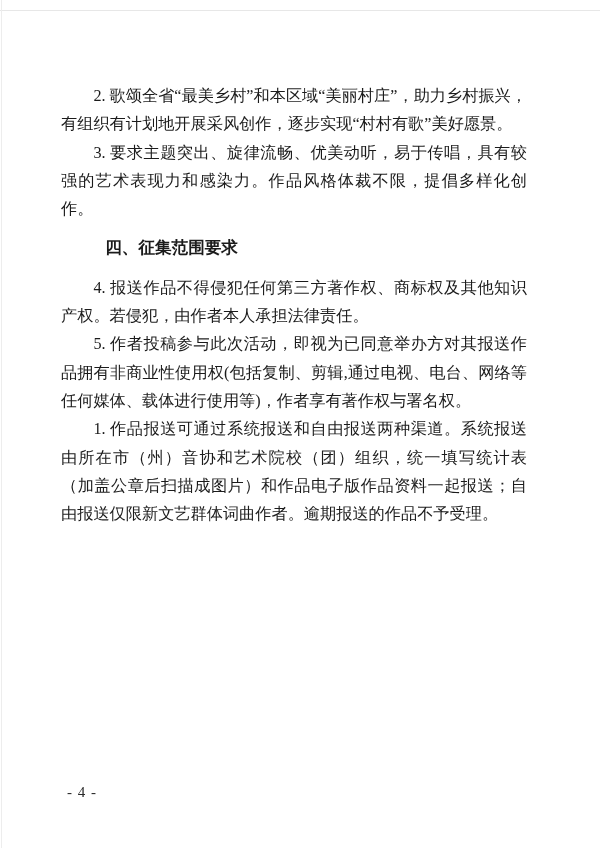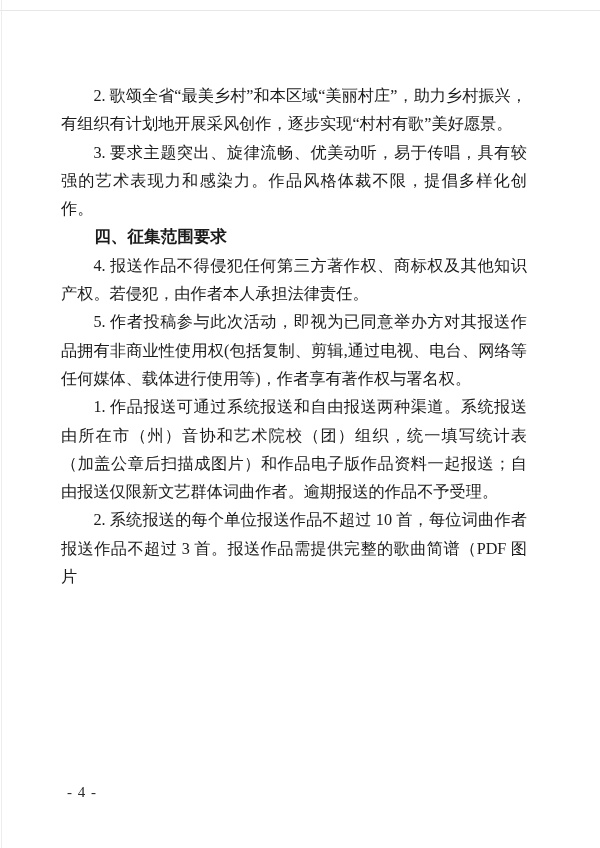--- a/index.html
+++ b/index.html
@@ -45,21 +45,21 @@
   }
   .content p {
     margin: 0;
     padding: 0;
     text-indent: 2em;
   }
   .content p.squeeze {
     letter-spacing: -1px;
   }
   .content h2.section-heading {
-    margin: 0;
+    margin: 11px;
     padding: 0;
     text-indent: 2em;
     font-size: 16.6px;
     font-weight: 700;
     line-height: 28.3px;
     font-family: "Liberation Sans", "DejaVu Sans", sans-serif;
     text-align: left;
   }
   .footer {
     position: absolute;
@@ -79,18 +79,17 @@
   <div class="scan-edge-top"></div>
   <div class="scan-edge-left"></div>
 
   <div class="content">
     <p>2. 歌颂全省“最美乡村”和本区域“美丽村庄”，助力乡村振兴，有组织有计划地开展采风创作，逐步实现“村村有歌”美好愿景。</p>
     <p>3. 要求主题突出、旋律流畅、优美动听，易于传唱，具有较强的艺术表现力和感染力。作品风格体裁不限，提倡多样化创作。</p>
     <h2 class="section-heading">四、征集范围要求</h2>
     <p>4. 报送作品不得侵犯任何第三方著作权、商标权及其他知识产权。若侵犯，由作者本人承担法律责任。</p>
     <p>5. 作者投稿参与此次活动，即视为已同意举办方对其报送作品拥有非商业性使用权(包括复制、剪辑,通过电视、电台、网络等任何媒体、载体进行使用等)，作者享有著作权与署名权。</p>
     <p>1. 作品报送可通过系统报送和自由报送两种渠道。系统报送由所在市（州）音协和艺术院校（团）组织，统一填写统计表（加盖公章后扫描成图片）和作品电子版作品资料一起报送；自由报送仅限新文艺群体词曲作者。逾期报送的作品不予受理。</p>
-    <p>2. 系统报送的每个单位报送作品不超过 10 首，每位词曲作者报送作品不超过 3 首。报送作品需提供完整的歌曲简谱（PDF 图片</p>
   </div>
 
   <div class="footer">- 4 -</div>
 
 </div>
 
 </body></html>

